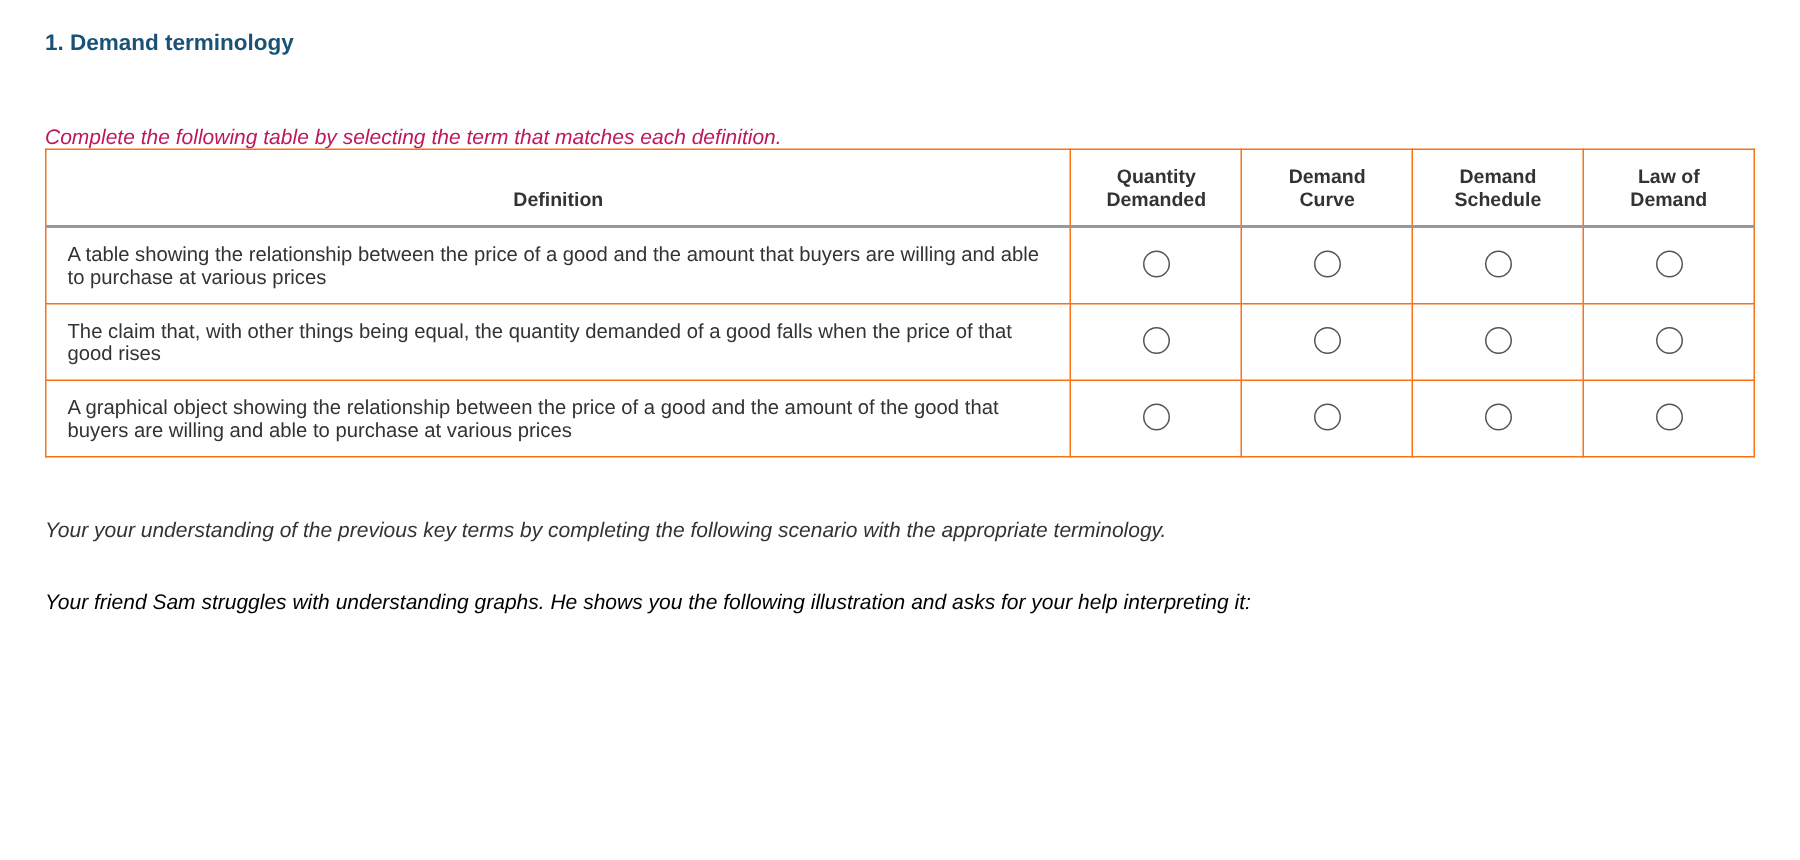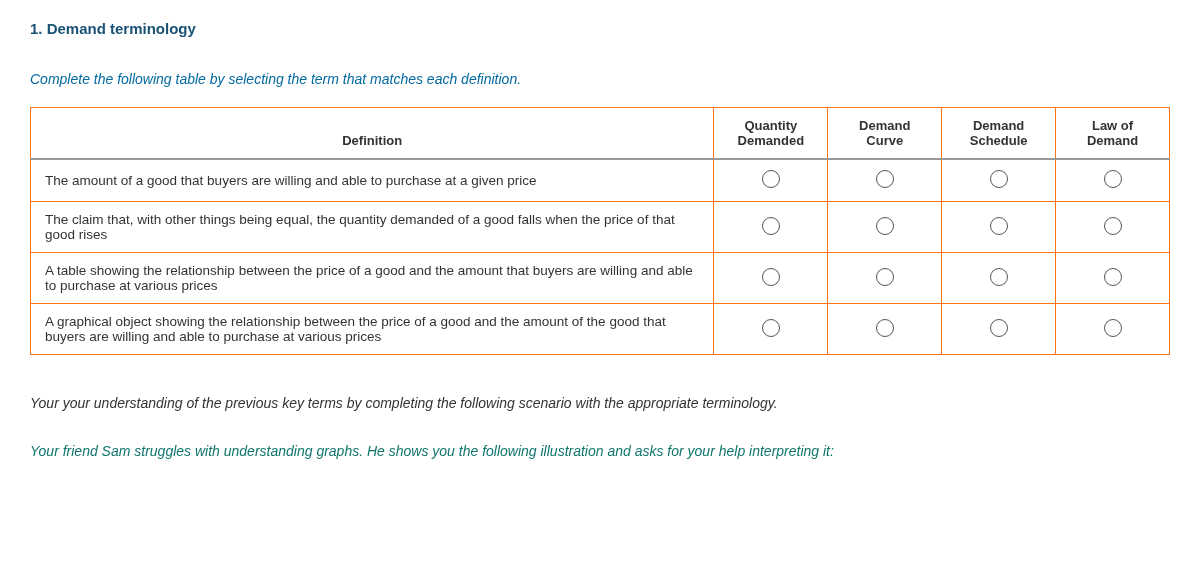--- a/index.html
+++ b/index.html
@@ -14,28 +14,27 @@
       color: #333;
       background: #fff;
       padding: 20px 30px;
       max-width: 1200px;
     }
 
     .section-title {
       color: #1a5276;
       font-size: 15px;
       font-weight: bold;
-      margin-bottom: 34px;
+      margin-bottom: 46px;
     }
 
     .instructions {
       font-style: italic;
       font-size: 14px;
-      margin-bottom: 20px;
-      color: #0369a1;
+      color: #be185d;
     }
 
     .demand-table {
       width: 100%;
       border-collapse: collapse;
       margin-bottom: 40px;
     }
 
     .demand-table th,
     .demand-table td {
@@ -85,21 +84,21 @@
     .apply-instructions {
       font-style: italic;
       font-size: 14px;
       color: #333;
       margin-bottom: 16px;
     }
 
     .scenario-text {
       font-style: italic;
       font-size: 14px;
-      color: #0f766e;
+      color: #000000;
     }
 
     .col-header-text {
       font-size: 13px;
     }
   </style>
 </head>
 <body>
 
 
@@ -123,51 +122,36 @@
       <th>
         <span class="col-header-text">Demand<br>Schedule</span>
       </th>
       <th>
         <span class="col-header-text">Law of<br>Demand</span>
       </th>
     </tr>
   </thead>
   <tbody>
     <tr>
-      <td>The amount of a good that buyers are willing and able to purchase at a given price</td>
+      <td>A table showing the relationship between the price of a good and the amount that buyers are willing and able to purchase at various prices</td>
       <td class="radio-cell">
         <span class="radio-btn"></span>
       </td>
       <td class="radio-cell">
         <span class="radio-btn"></span>
       </td>
       <td class="radio-cell">
         <span class="radio-btn"></span>
       </td>
       <td class="radio-cell">
         <span class="radio-btn"></span>
       </td>
     </tr>
     <tr>
       <td>The claim that, with other things being equal, the quantity demanded of a good falls when the price of that good rises</td>
-      <td class="radio-cell">
-        <span class="radio-btn"></span>
-      </td>
-      <td class="radio-cell">
-        <span class="radio-btn"></span>
-      </td>
-      <td class="radio-cell">
-        <span class="radio-btn"></span>
-      </td>
-      <td class="radio-cell">
-        <span class="radio-btn"></span>
-      </td>
-    </tr>
-    <tr>
-      <td>A table showing the relationship between the price of a good and the amount that buyers are willing and able to purchase at various prices</td>
       <td class="radio-cell">
         <span class="radio-btn"></span>
       </td>
       <td class="radio-cell">
         <span class="radio-btn"></span>
       </td>
       <td class="radio-cell">
         <span class="radio-btn"></span>
       </td>
       <td class="radio-cell">

